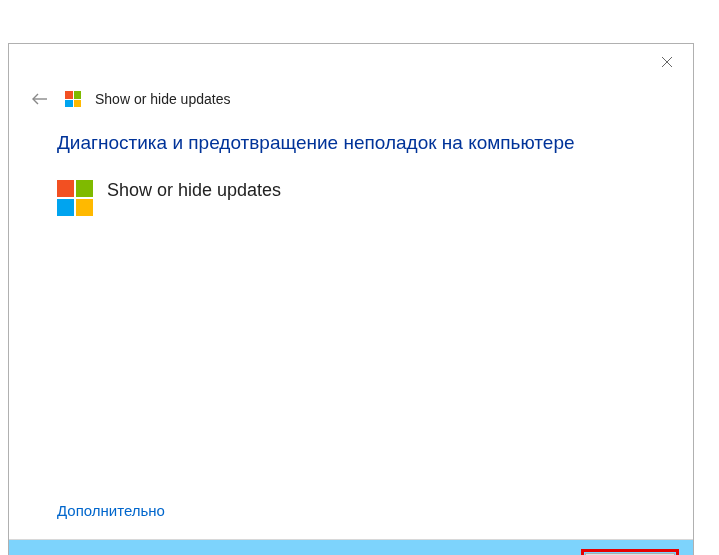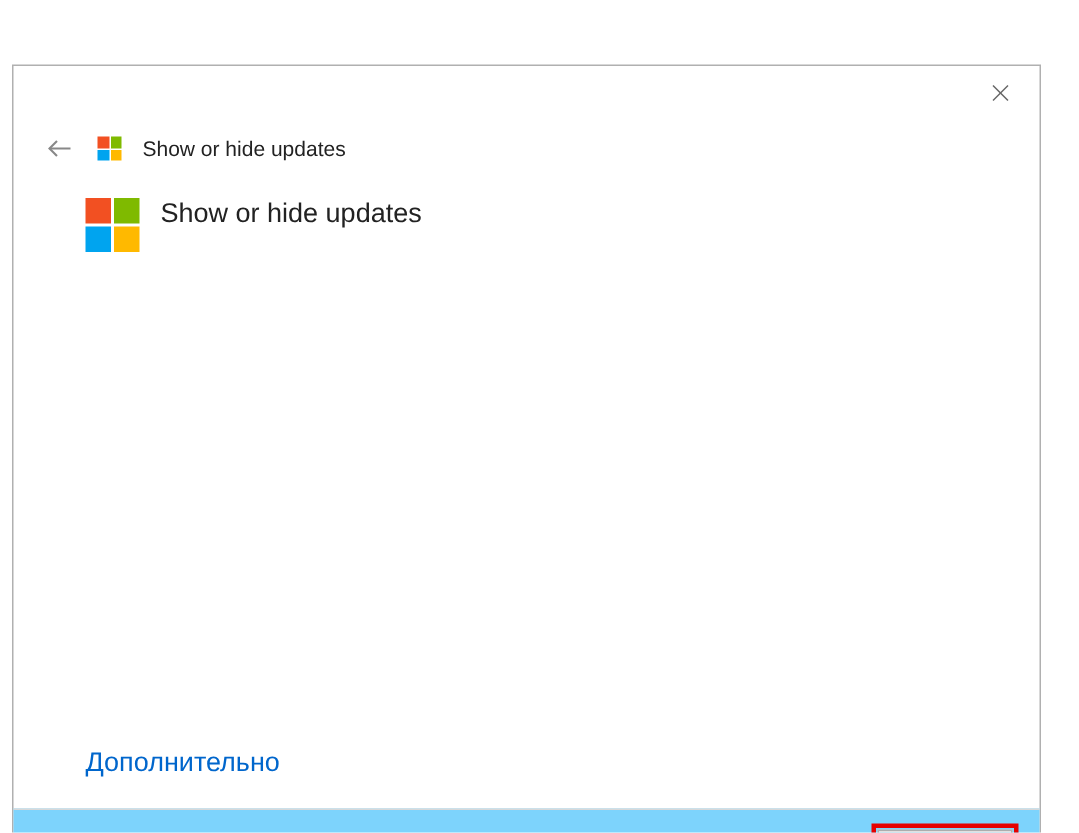--- a/index.html
+++ b/index.html
@@ -129,21 +129,21 @@
     }
     .app-desc {
       font-size: 13px;
       color: #222;
     }
     .spacer {
       flex: 1;
     }
     .link {
       color: #0066cc;
-      font-size: 18px;
+      font-size: 15px;
       cursor: pointer;
       display: inline-block;
     }
     .advanced-link {
       margin-bottom: 20px;
     }
     .publisher-row {
       font-size: 14px;
       color: #222;
       margin-bottom: 6px;
@@ -204,20 +204,21 @@
       <div class="ms-logo-small">
         <div class="sq-r"></div>
           <div class="sq-g"></div>
           <div class="sq-b"></div>
           <div class="sq-y"></div>
       </div>
       <div class="header-title">Show or hide updates</div>
     </div>
 
     <div class="content">
+      <div class="main-heading">Диагностика и предотвращение неполадок на компьютере</div>
 
       <div class="app-block">
         <div class="ms-logo-large">
           <div class="sq-r"></div>
             <div class="sq-g"></div>
             <div class="sq-b"></div>
             <div class="sq-y"></div>
         </div>
         <div class="text">
           <div class="app-title">Show or hide updates</div>

